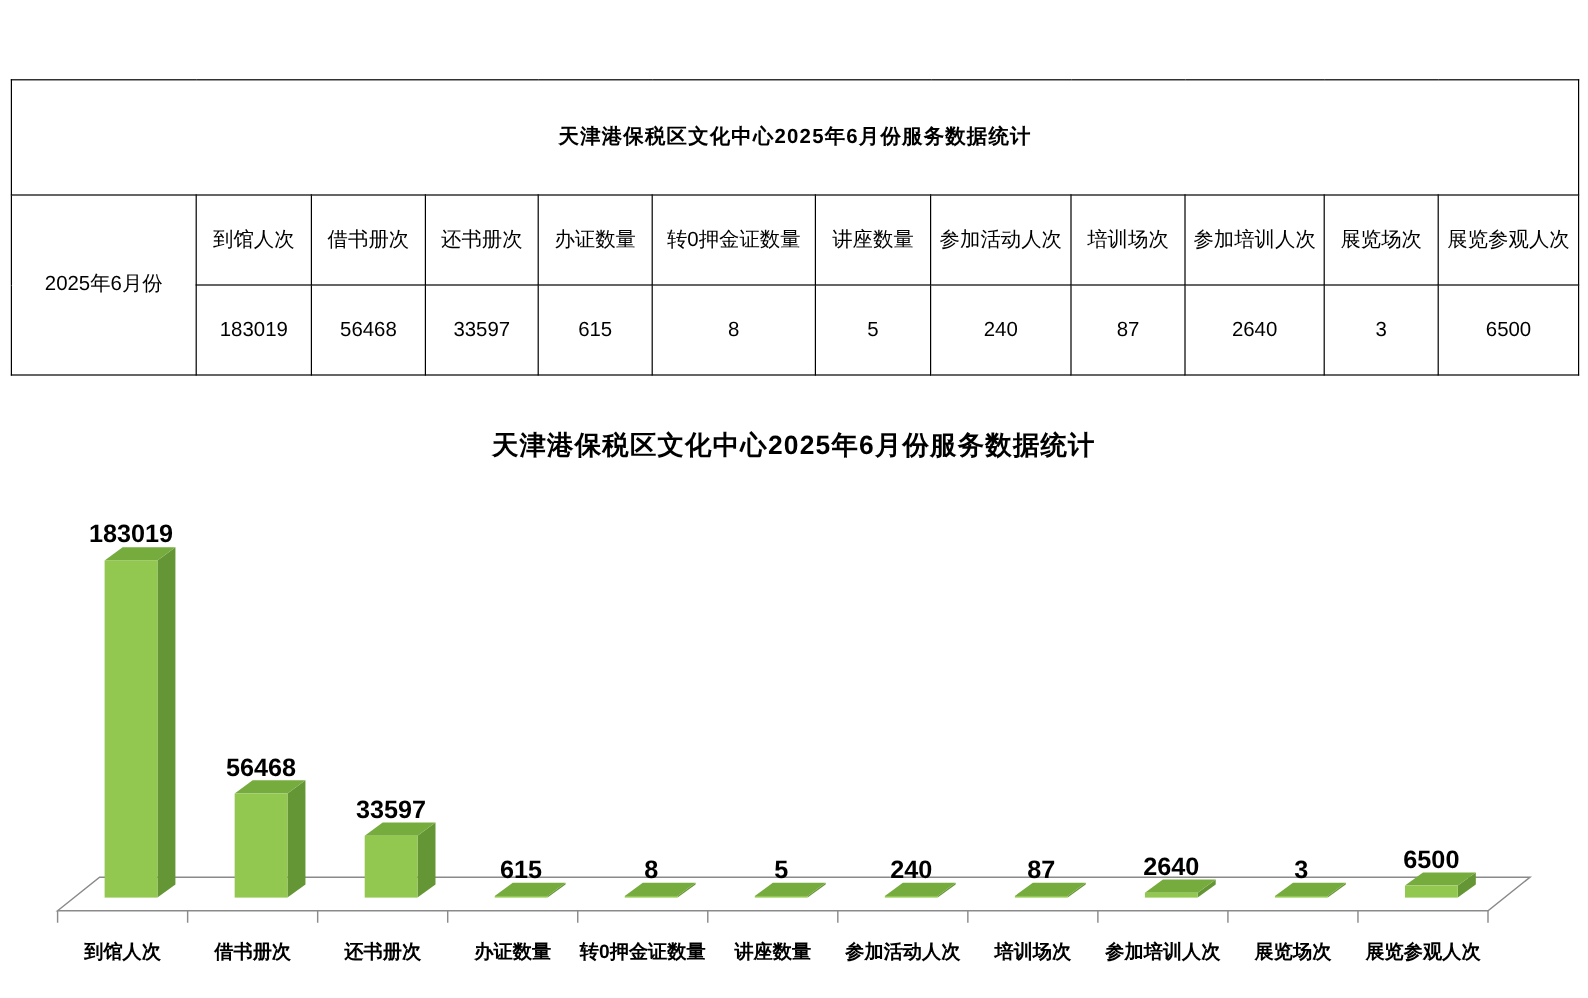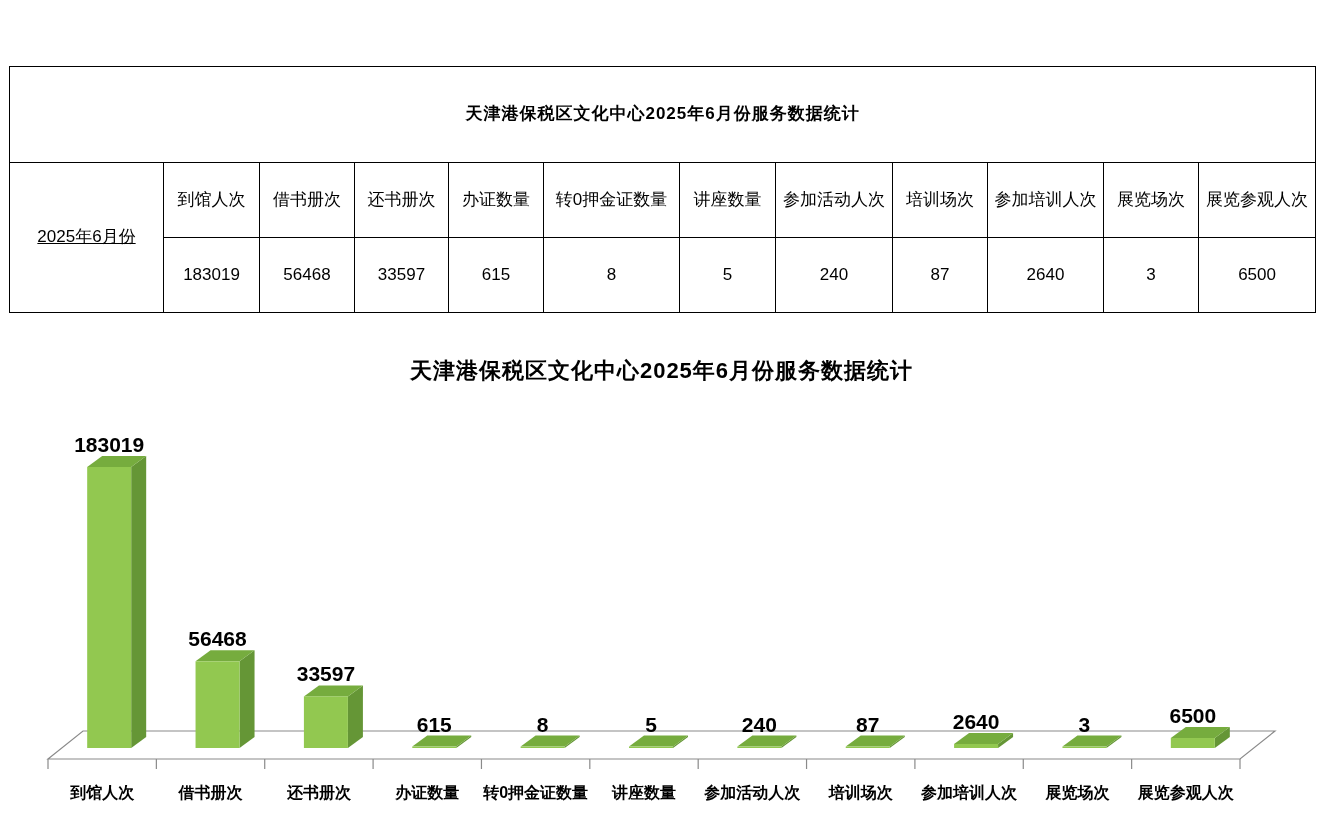--- a/index.html
+++ b/index.html
@@ -6,21 +6,21 @@
   html,body { width:1323px; height:832px; background:#ffffff; overflow:hidden;
               font-family:"Liberation Sans", sans-serif; color:#000; }
   .canvas { position:absolute; left:0; top:0; width:1323px; height:796px; background:#fff; }
 
   
   .stat-table-wrap { position:absolute; left:9px; top:66px; width:1306px; }
   table.stat { width:1306px; border-collapse:collapse; table-layout:fixed; }
   table.stat td { border:1px solid #000; text-align:center; vertical-align:middle;
                   font-size:17px; line-height:1.2; overflow:hidden; padding:0 1px; }
   td.title-cell  { height:96px; font-size:24px; font-weight:700; letter-spacing:1px; }
-  td.period-cell { font-size:18px;text-decoration:underline; }
+  td.period-cell { font-size:18px; }
   tr.hdr-row td  { height:75px; }
   tr.val-row td  { height:75px; }
 
   
   .chart-title { position:absolute; left:0; top:356px; width:1323px; text-align:center;
                  font-size:22px; font-weight:700; letter-spacing:1px; }
   .chart-area { position:absolute; left:0; top:410px; width:1323px; height:422px; }
   svg text.val-label { font-family:"Liberation Sans", sans-serif; font-size:21px; font-weight:700; }
   svg text.cat-label { font-family:"Liberation Sans", sans-serif; font-size:16px; font-weight:700; }
 </style>

